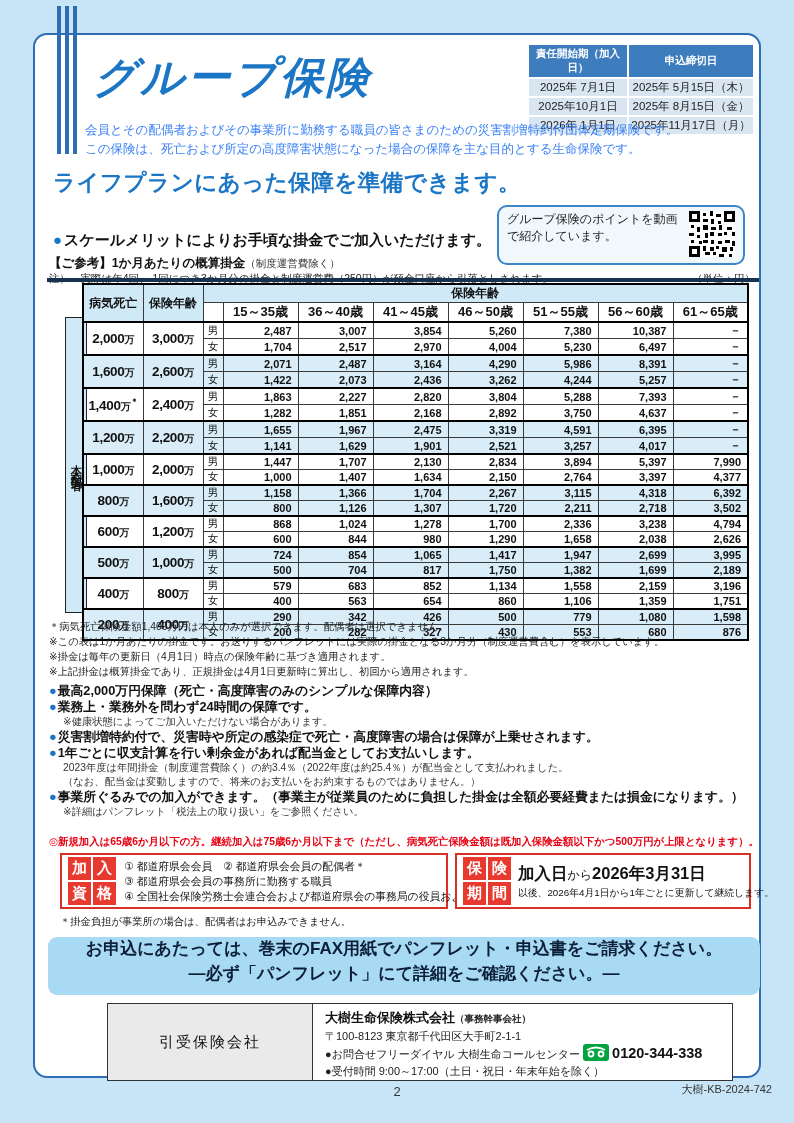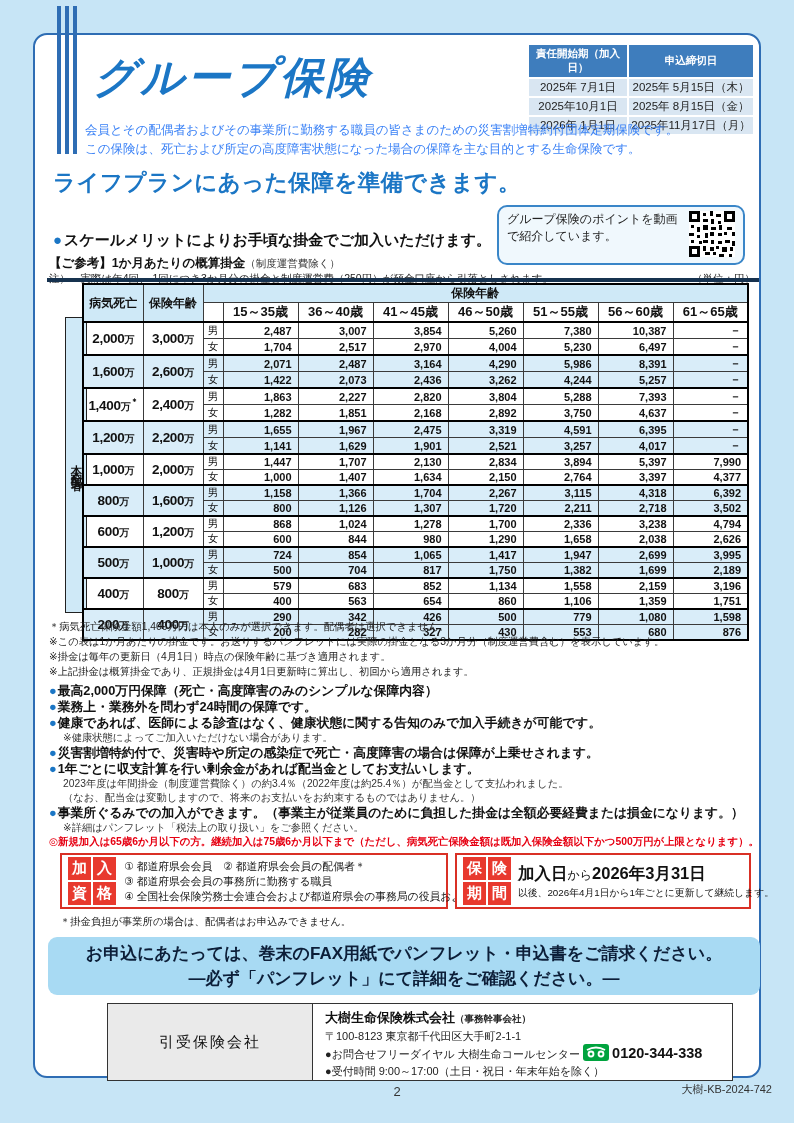--- a/index.html
+++ b/index.html
@@ -74,21 +74,21 @@
   .elig-items { font-size:10.8px; color:#111; line-height:15px; white-space:nowrap; }
   .elig-foot { position:absolute; left:25px; top:880px; font-size:10.3px; color:#222; white-space:nowrap; }
 
   .period-box { position:absolute; left:420px; top:818px; width:296px; height:56px; border:2.5px solid #d93025;
                 background:#fff; display:flex; align-items:center; gap:7px; padding:2px 6px; }
   .period-main { font-size:12px; color:#111; white-space:nowrap; }
   .period-main .big { font-size:16.5px; font-weight:bold; }
   .period-sub { font-size:9.8px; color:#111; margin-top:2px; white-space:nowrap; }
 
   .request-band { position:absolute; left:13px; top:902px; width:712px; height:58px; background:#a8daf3;
-                  border-radius:9px; display:flex; flex-direction:column; align-items:center; justify-content:center; }
+                  border-radius:9px; display:flex; flex-direction:column; align-items:center; }
   .request-band .r1 { font-size:17px; font-weight:bold; color:#0c1e38; white-space:nowrap; }
   .request-band .r2 { font-size:17px; font-weight:bold; color:#0c1e38; margin-top:2px; white-space:nowrap; }
 
   .insurer-box { position:absolute; left:72px; top:968px; width:626px; height:78px; border:1.5px solid #333;
                  background:#fff; display:flex; }
   .insurer-label { width:205px; background:#eaeaea; border-right:1.5px solid #333; display:flex;
                    align-items:center; justify-content:center; font-size:15px; color:#111; letter-spacing:2px; }
   .insurer-body { flex:1; padding:6px 12px; font-size:11px; color:#222; line-height:16.5px; white-space:nowrap; }
   .insurer-body .co { font-size:13px; font-weight:bold; color:#111; }
   .insurer-body .co-sub { font-size:9.5px; font-weight:bold; }
@@ -472,21 +472,20 @@
       </div>
 
     <ul class="features" id="features">
         <li>
           <div class="f-main"><span class="bdot">●</span>最高2,000万円保障（死亡・高度障害のみのシンプルな保障内容）</div>
         </li>
         <li>
           <div class="f-main"><span class="bdot">●</span>業務上・業務外を問わず24時間の保障です。</div>
         </li>
         <li>
-          <div class="f-main"><span class="bdot">●</span>健康であれば、医師による診査はなく、健康状態に関する告知のみで加入手続きが可能です。</div>
           <div class="f-sub">※健康状態によってご加入いただけない場合があります。</div>
         </li>
         <li>
           <div class="f-main"><span class="bdot">●</span>災害割増特約付で、災害時や所定の感染症で死亡・高度障害の場合は保障が上乗せされます。</div>
         </li>
         <li>
           <div class="f-main"><span class="bdot">●</span>1年ごとに収支計算を行い剰余金があれば配当金としてお支払いします。</div>
           <div class="f-sub">2023年度は年間掛金（制度運営費除く）の約3.4％（2022年度は約25.4％）が配当金として支払われました。</div>
           <div class="f-sub">（なお、配当金は変動しますので、将来のお支払いをお約束するものではありません。）</div>
         </li>

